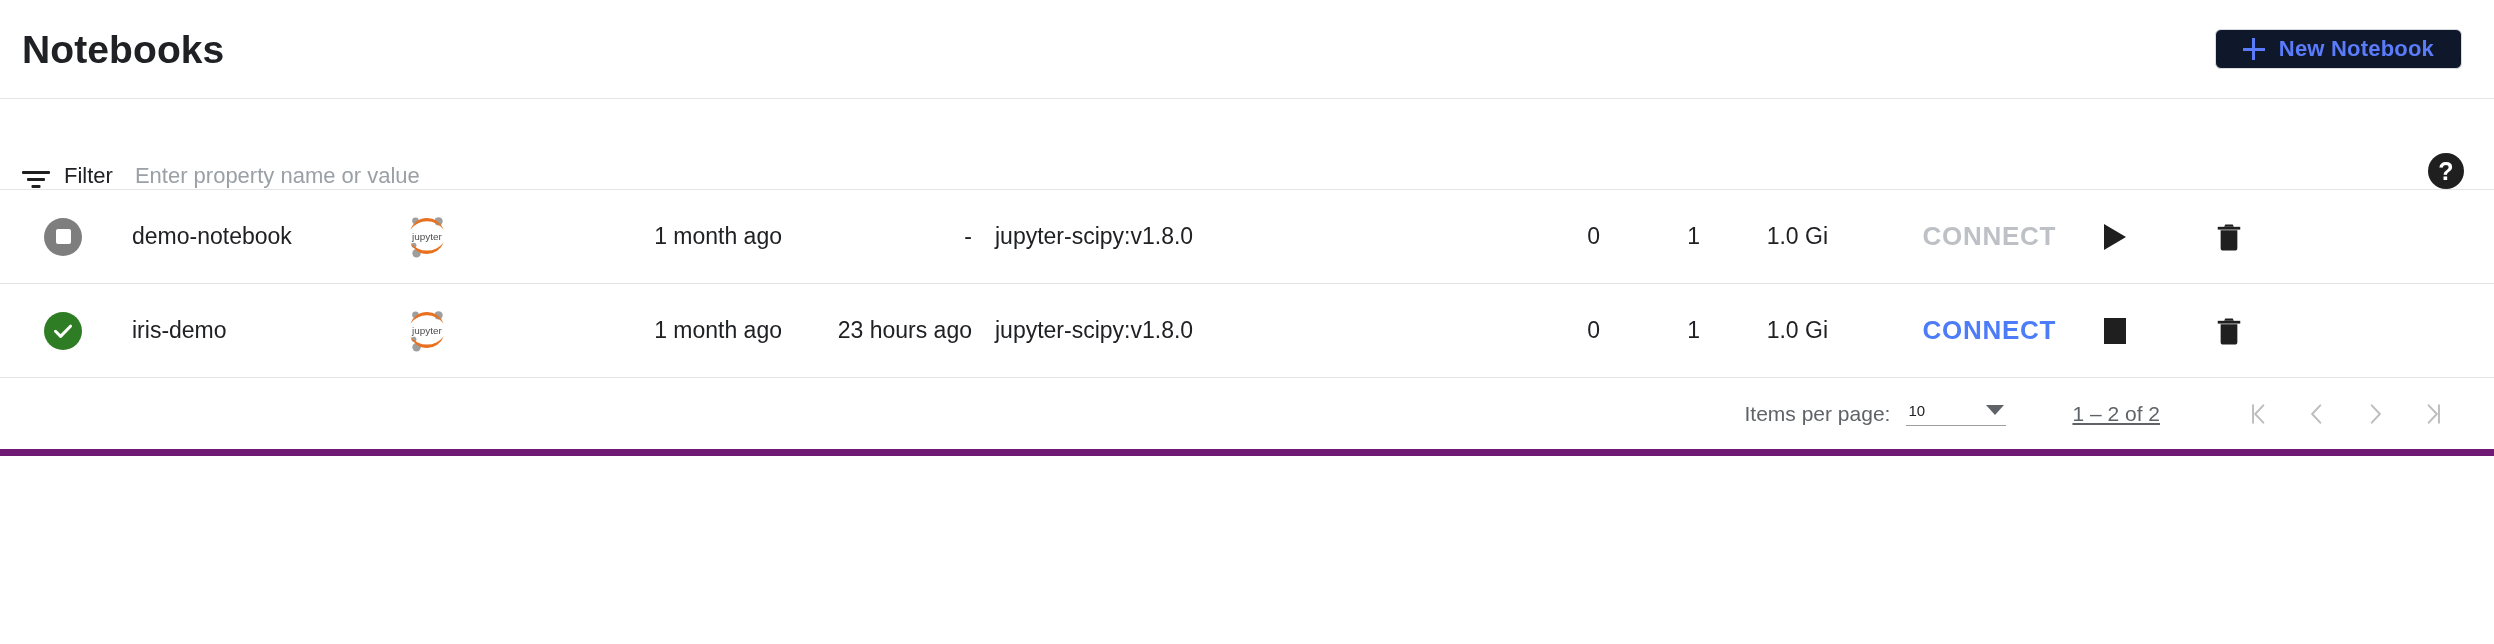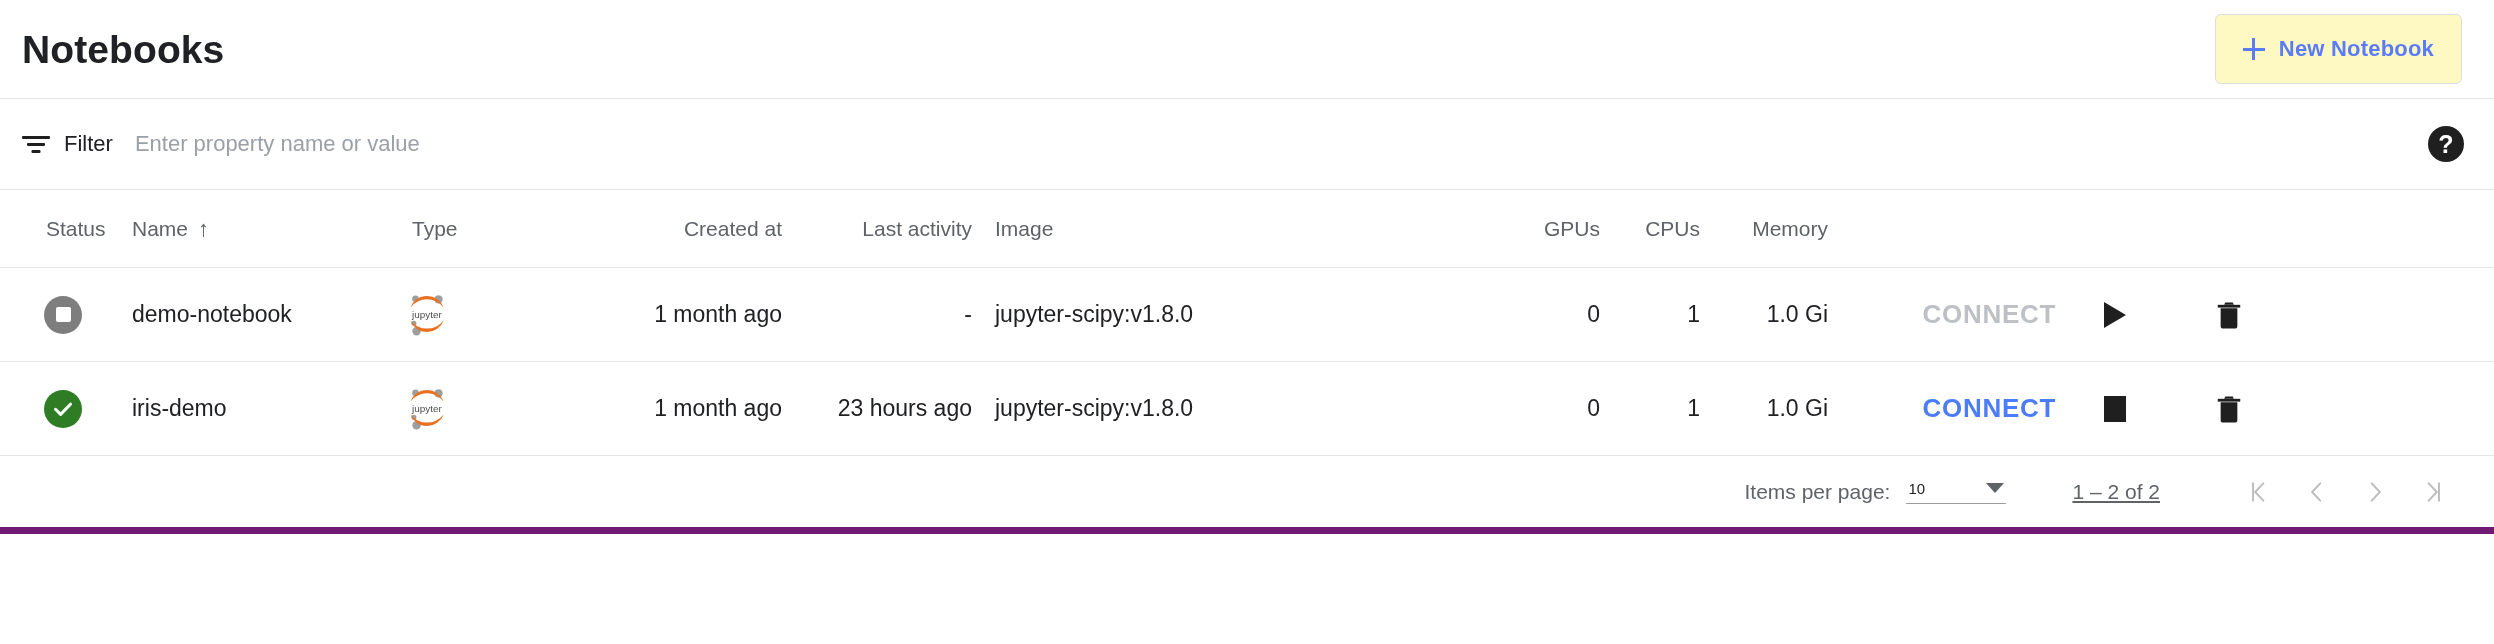--- a/index.html
+++ b/index.html
@@ -26,25 +26,25 @@
     letter-spacing: 0.1px;
     color: #202124;
     line-height: 1;
   }
   .header-spacer { flex: 1 1 auto; }
 
   .new-notebook-btn {
     display: inline-flex;
     align-items: center;
     gap: 14px;
-    height: 70px;
+    height: 40px;
     padding: 0 27px;
     border: 1px solid #dadce0;
     border-radius: 6px;
-    background: #fef9c3;
+    background: #0f172a;
     color: #5b7cfa;
     font-size: 22px;
     font-weight: 600;
     letter-spacing: 0.2px;
     cursor: pointer;
     white-space: nowrap;
   }
   .plus-icon {
     display: inline-block;
     position: relative;
@@ -63,21 +63,21 @@
     height: 1px;
     width: 100%;
     background: #e4e4e4;
   }
 
   
   .filter-bar {
     position: relative;
     height: 90px;
     display: flex;
-    align-items: center;
+    align-items: flex-end;
     padding: 0 30px 0 22px;
   }
   .filter-icon {
     width: 28px; height: 20px;
     flex: 0 0 auto;
     margin-right: 14px;
     position: relative;
   }
   .filter-icon i {
     position: absolute;
@@ -292,37 +292,20 @@
   </span>
   <span class="filter-label">Filter</span>
   <input class="filter-input" type="text" placeholder="Enter property name or value" style="">
   <div class="header-spacer"></div>
   <div class="help-icon">?</div>
 </div>
 <div class="rule"></div>
 
 <div class="table">
 
-  <div class="row header-row">
-    <div class="th c-status">Status</div>
-    <div class="th c-name">
-      <span>Name</span>
-      <span class="sort-arrow">↑</span>
-    </div>
-    <div class="th c-type">Type</div>
-    <div class="th c-created">Created at</div>
-    <div class="th c-activity">Last activity</div>
-    <div class="th c-image">Image</div>
-    <div class="th c-gpus">GPUs</div>
-    <div class="th c-cpus">CPUs</div>
-    <div class="th c-memory">Memory</div>
-    <div class="th c-connect"></div>
-    <div class="th c-runstop"></div>
-    <div class="th c-delete"></div>
-  </div>
 
   <div class="row data-row">
     <div class="td c-status">
       <span class="status-stopped">
           <span></span>
         </span>
     </div>
     <div class="td c-name">demo-notebook</div>
     <div class="td c-type">
       <svg class="jupyter-logo" viewBox="0 0 44 44">

